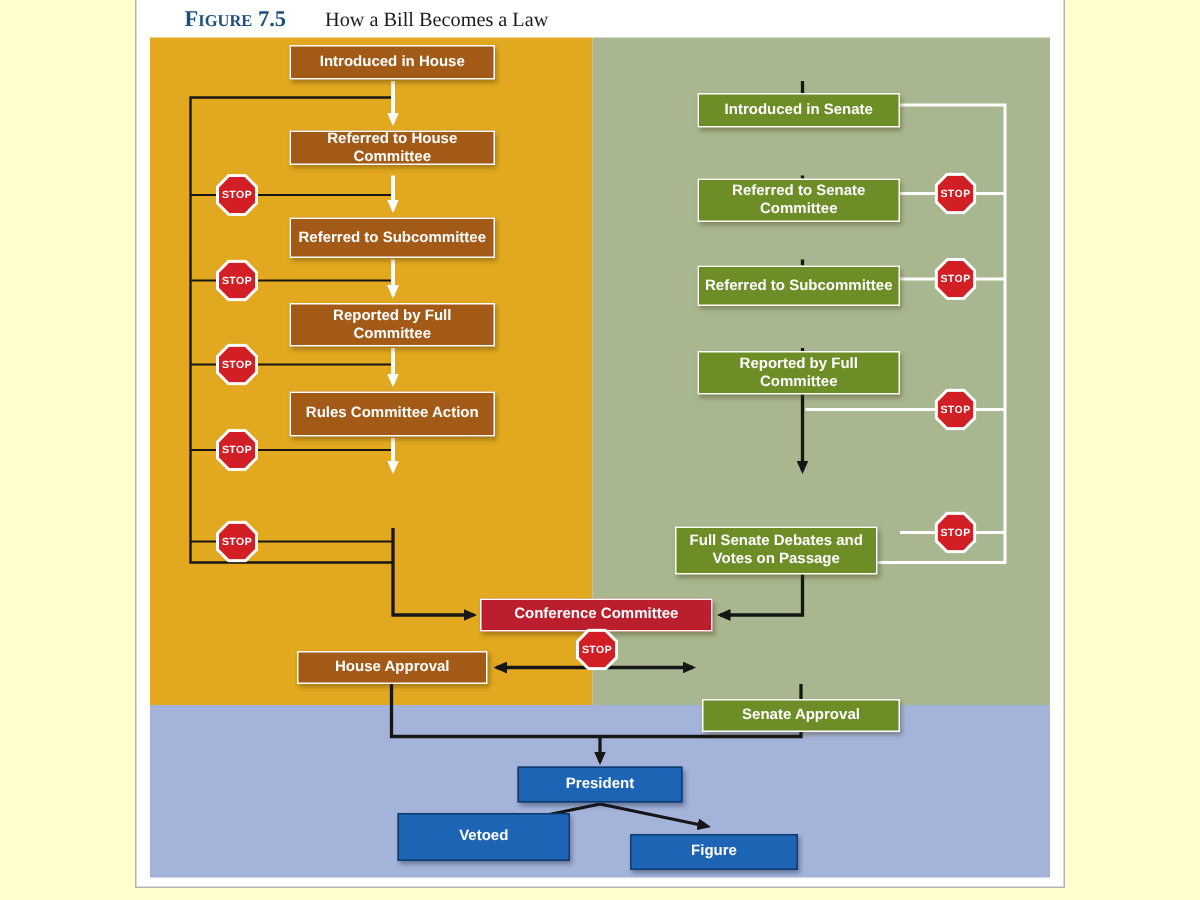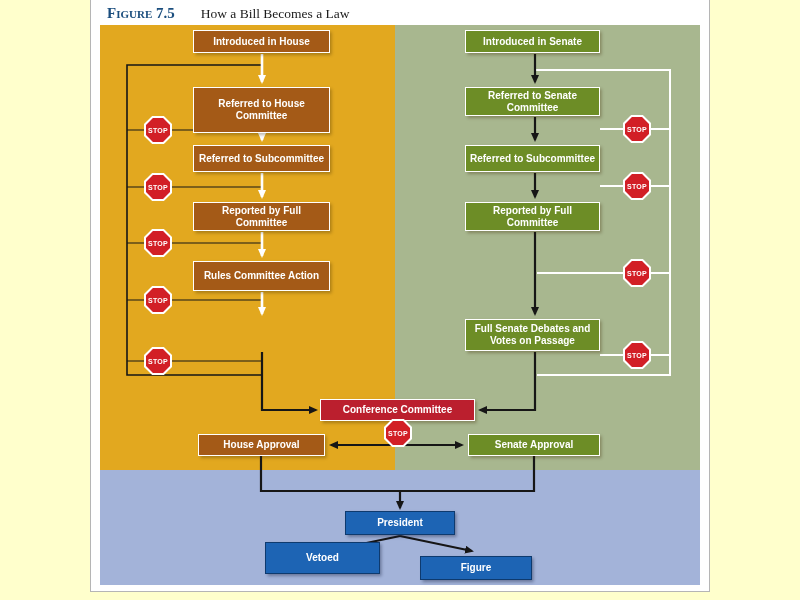--- a/index.html
+++ b/index.html
@@ -1,31 +1,31 @@
 <!DOCTYPE html>
 <html style="--house-region: #e2a81f; --senate-region: #a8b78f; --executive-region: #a3b3d9; --house-node: #a45a17; --senate-node: #6d8d26; --conference-node: #bb1f2e; --executive-node: #1d64b4; --stop-sign: #d21f26;"><head>
 <meta charset="utf-8">
 <style>
   html,body{margin:0;padding:0;}
   body{position:relative;width:800px;height:600px;overflow:hidden;background:#ffffcc;font-family:"Liberation Sans",sans-serif;}
   .panel{position:absolute;left:90px;top:0;width:620px;height:592px;background:#ffffff;border:1px solid #b5b5b5;border-top:none;box-sizing:border-box;}
-  .figure-header{position:absolute;left:16px;top:4px;white-space:nowrap;}
+  .figure-header{position:absolute;left:32px;top:4px;white-space:nowrap;}
   .fig-label{font-family:"Liberation Serif",serif;font-variant:small-caps;font-weight:bold;font-size:15px;color:#1b4e7e;}
   .fig-title{font-family:"Liberation Serif",serif;font-size:13.5px;color:#1a1a1a;margin-left:26px;}
   .diagram{position:absolute;left:9px;top:25px;width:600px;height:560px;}
   .bg{position:absolute;z-index:0;}
   .bg-house{left:0;top:0;width:295px;height:445px;background:var(--house-region,#e2a81f);}
   .bg-senate{left:295px;top:0;width:305px;height:445px;background:var(--senate-region,#a8b78f);}
   .bg-exec{left:0;top:445px;width:600px;height:115px;background:var(--executive-region,#a3b3d9);}
   svg.lines{position:absolute;left:0;top:0;z-index:1;}
   .node{position:absolute;z-index:2;display:flex;align-items:center;justify-content:center;text-align:center;
         color:#fff;font-weight:bold;font-size:10px;line-height:1.18;border:1.5px solid #fff;
         box-shadow:1.5px 2px 3px rgba(60,40,0,.35);box-sizing:border-box;padding:1px 3px;}
   .node.house{background:var(--house-node,#a45a17);}
-  .node.senate{background:var(--senate-node,#6d8d26);}
+  .node.senate{background:var(--senate-node,#6d8d26);margin-top:32px;}
   .node.conference{background:var(--conference-node,#bb1f2e);}
   .node.exec{background:var(--executive-node,#1d64b4);border-color:#0e3a6e;box-shadow:1.5px 2px 3px rgba(20,30,60,.4);}
   .stop{position:absolute;z-index:3;width:28px;height:28px;}
   .oct{clip-path:polygon(29% 0%,71% 0%,100% 29%,100% 71%,71% 100%,29% 100%,0% 71%,0% 29%);}
   .stop .outer{position:absolute;inset:0;background:#ffffff;}
   .stop .inner{position:absolute;inset:2px;background:var(--stop-sign,#d21f26);display:flex;align-items:center;justify-content:center;
                color:#fff;font-size:7px;font-weight:bold;letter-spacing:.3px;}
 </style>
 </head>
 <body>
@@ -86,31 +86,31 @@
       </g>
       <g stroke="#161616" fill="none" stroke-width="2.2">
         <path d="M161,431 L161,466 L434,466 L434,431"></path>
         <path d="M300,466 L300,483" marker-end="url(#ab)"></path>
         <path d="M300,511 L228,526" marker-end="url(#ab)"></path>
         <path d="M300,511 L372,526" marker-end="url(#ab)"></path>
       </g>
     </svg>
 
     <div class="node house" style="left:93px;top:5px;width:137px;height:23px">Introduced in House</div>
-    <div class="node house" style="left:93px;top:62px;width:137px;height:46px">Referred to House Committee</div>
+    <div class="node house" style="left:93px;top:62px;width:137px;height:23px">Referred to House Committee</div>
     <div class="node house" style="left:93px;top:120px;width:137px;height:27px">Referred to Subcommittee</div>
     <div class="node house" style="left:93px;top:177px;width:137px;height:29px">Reported by Full Committee</div>
     <div class="node house" style="left:93px;top:236px;width:137px;height:30px">Rules Committee Action</div>
     <div class="node house" style="left:98px;top:409px;width:127px;height:22px">House Approval</div>
 
     <div class="node senate" style="left:365px;top:5px;width:135px;height:23px">Introduced in Senate</div>
     <div class="node senate" style="left:365px;top:62px;width:135px;height:29px">Referred to Senate Committee</div>
     <div class="node senate" style="left:365px;top:120px;width:135px;height:27px">Referred to Subcommittee</div>
     <div class="node senate" style="left:365px;top:177px;width:135px;height:29px">Reported by Full Committee</div>
-    <div class="node senate" style="left:365px;top:294px;width:135px;height:32px">Full Senate Debates and Votes on Passage</div>
+    <div class="node senate" style="left:350px;top:294px;width:135px;height:32px">Full Senate Debates and Votes on Passage</div>
     <div class="node senate" style="left:368px;top:409px;width:132px;height:22px">Senate Approval</div>
 
     <div class="node conference" style="left:220px;top:374px;width:155px;height:22px">Conference Committee</div>
     <div class="node exec" style="left:245px;top:486px;width:110px;height:24px">President</div>
     <div class="node exec" style="left:165px;top:517px;width:115px;height:32px">Vetoed</div>
     <div class="node exec" style="left:320px;top:531px;width:112px;height:24px">Figure</div>
 
     <div class="stop" style="left:44px;top:91px">
         <div class="outer oct"></div>
         <div class="inner oct">STOP</div>

